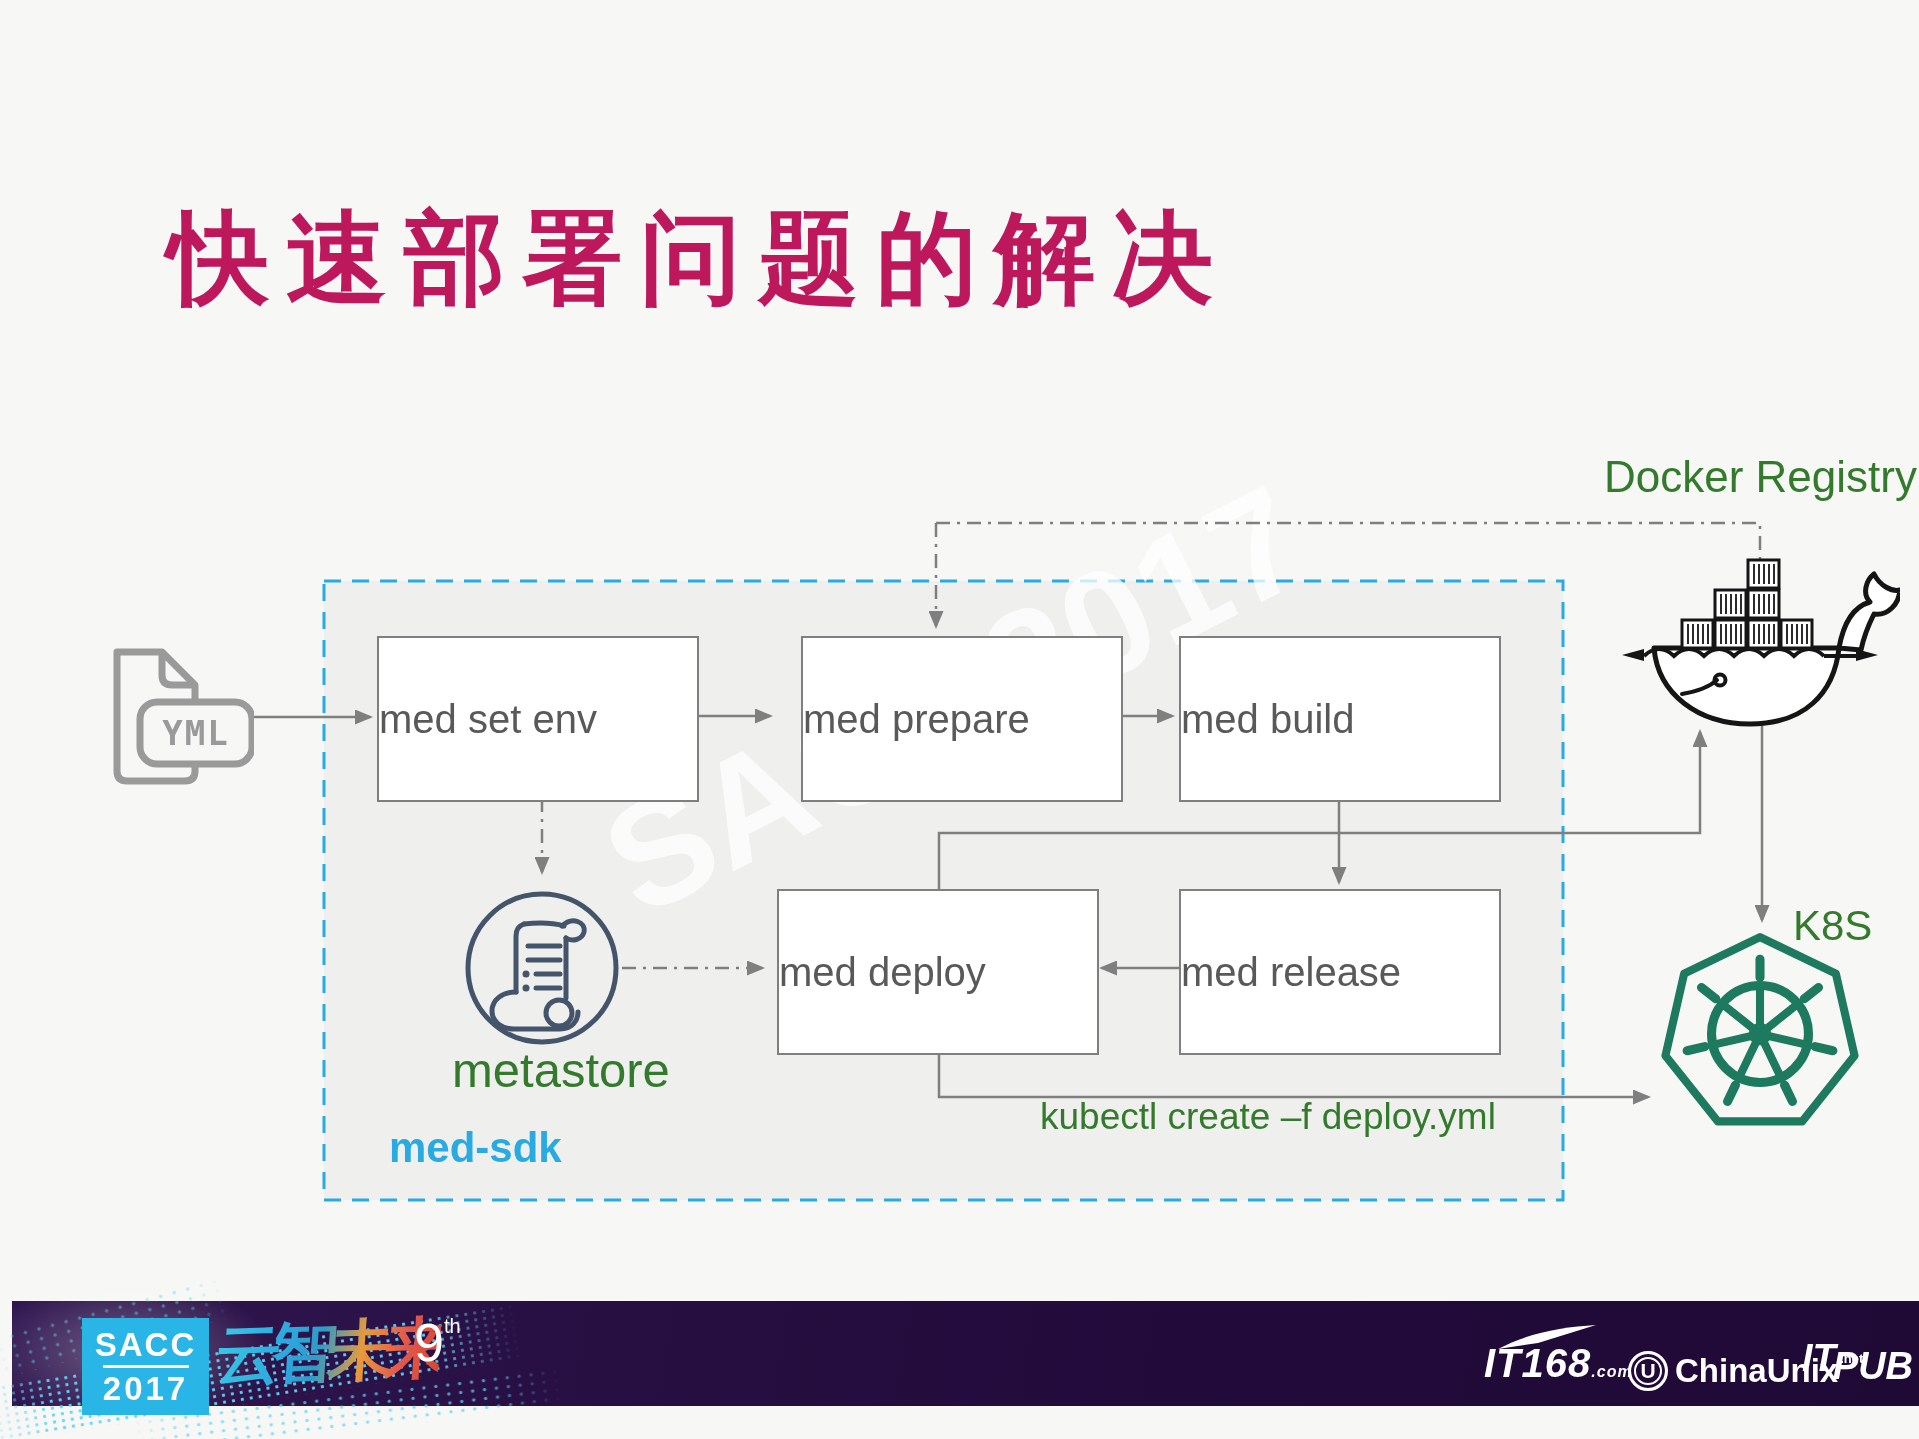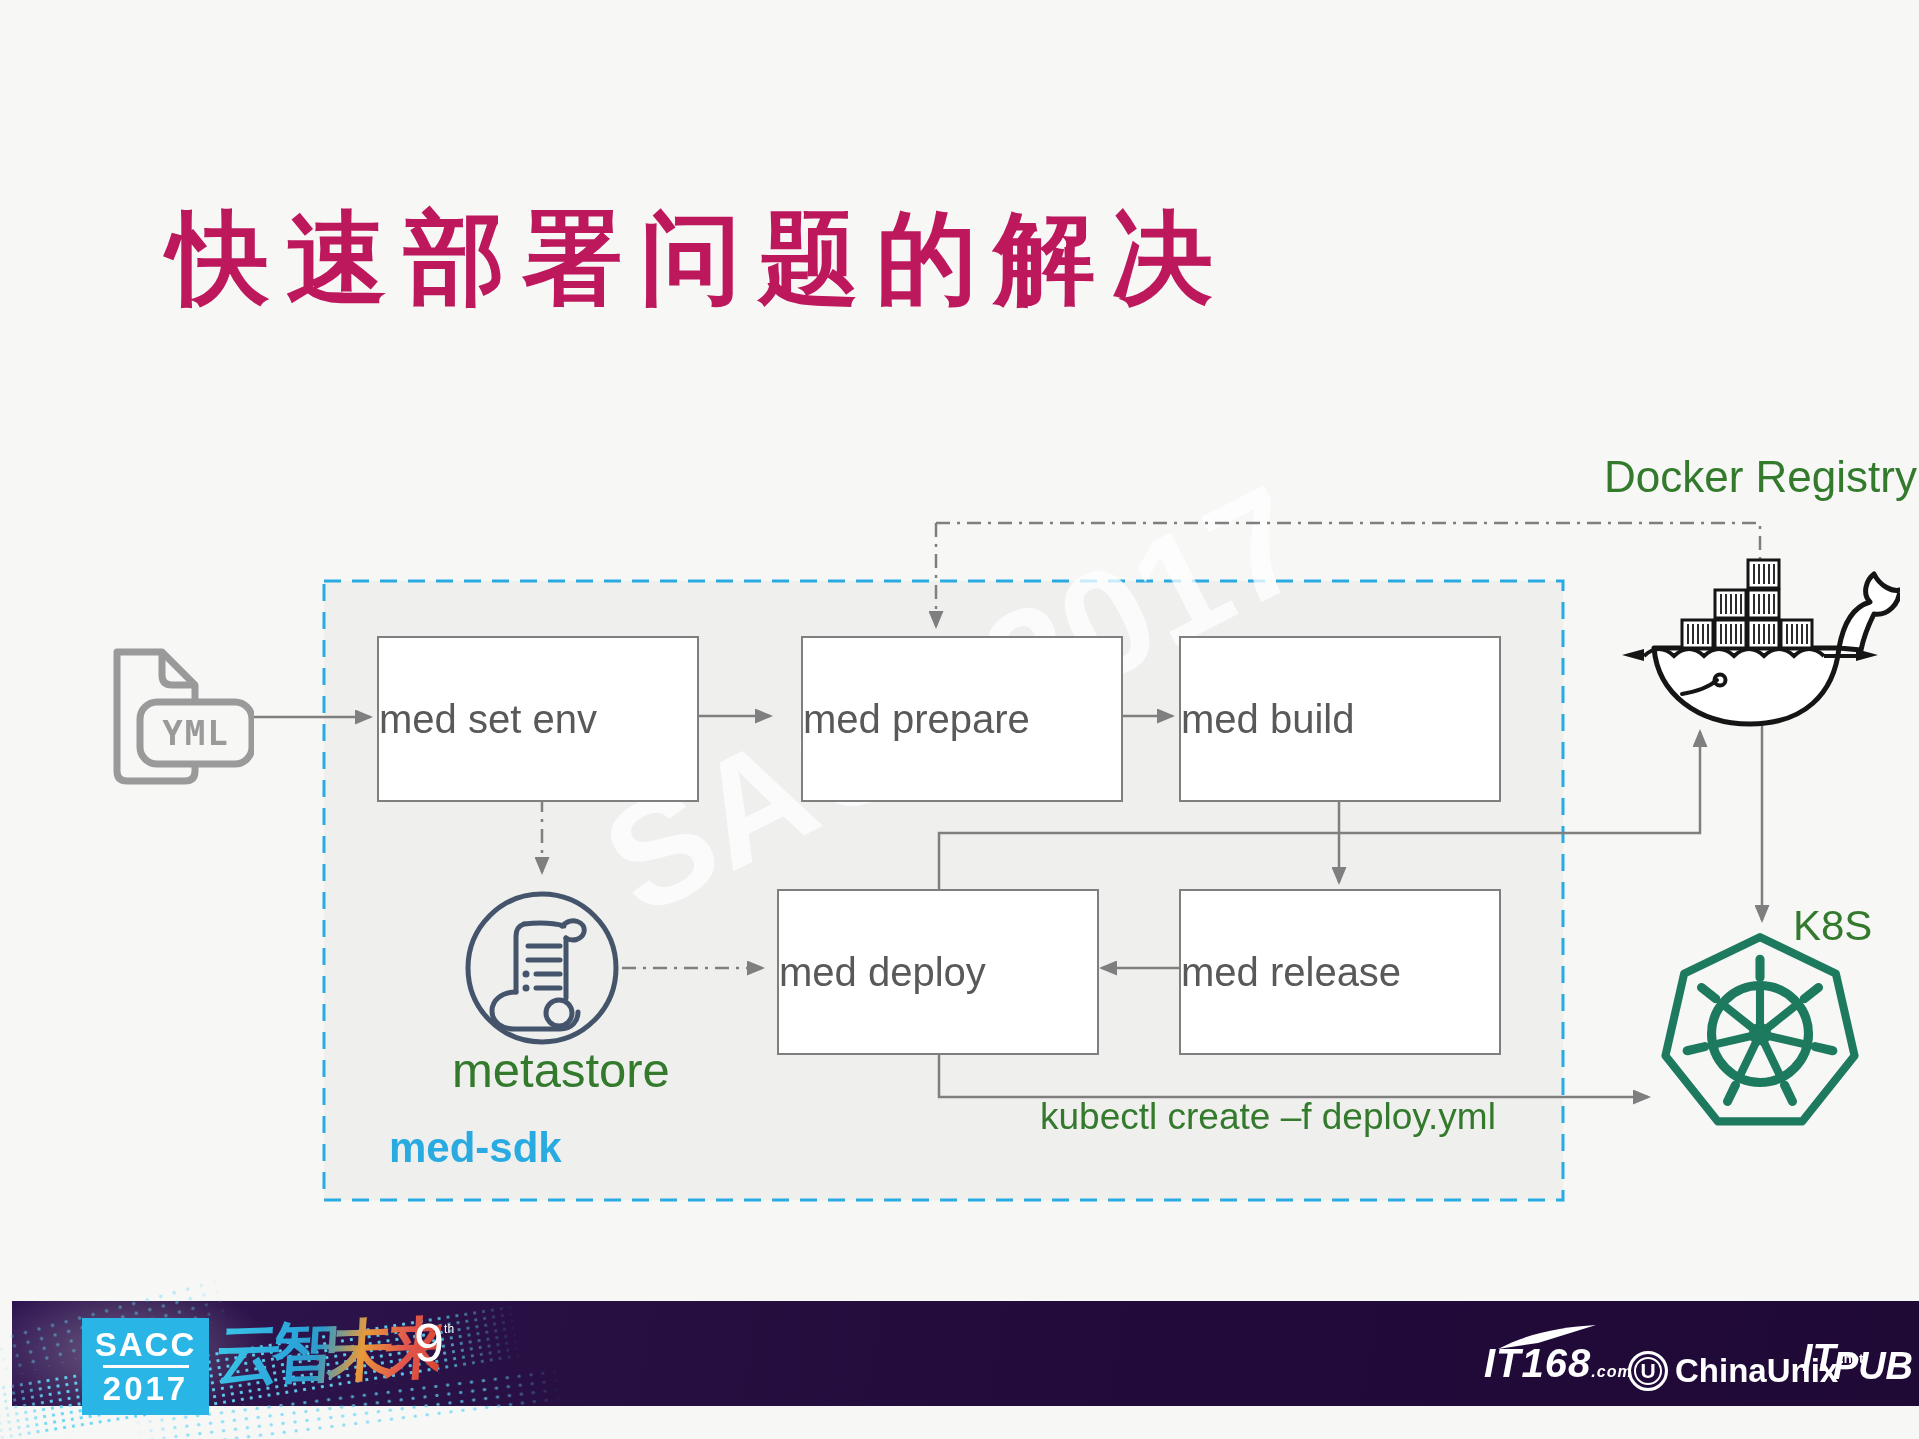--- a/index.html
+++ b/index.html
@@ -46,21 +46,21 @@
               display:flex;flex-direction:column;align-items:center;justify-content:center;color:#fff;}
   .sacc-top{font-size:33px;font-weight:800;letter-spacing:2px;line-height:1;}
   .sacc-divider{width:86px;height:3px;background:#fff;margin:4px 0;}
   .sacc-bottom{font-size:33px;font-weight:800;letter-spacing:3px;line-height:1;}
   .event-title{position:absolute;left:204px;top:6px;font-size:66px;font-weight:bold;
                font-family:"DejaVu Serif",serif;letter-spacing:-10px;transform:rotate(-2deg) skewX(-6deg);
                background:linear-gradient(100deg,#3BC9E8 0%,#2CA6DC 34%,#2E9BC8 46%,#E89A3A 64%,#E2574C 82%,#D8452F 100%);
                -webkit-background-clip:text;background-clip:text;color:transparent;white-space:nowrap;}
   .edition{position:absolute;left:402px;top:10px;color:#fff;}
   .ed-num{font-size:54px;font-weight:500;}
-  .ed-suf{font-size:12px;vertical-align:28px;font-weight:500;}
+  .ed-suf{font-size:20px;vertical-align:28px;font-weight:500;}
   .partner{position:absolute;color:#fff;white-space:nowrap;}
   .it168{left:1472px;top:40px;font-style:italic;font-weight:900;font-size:40px;letter-spacing:1px;text-align:right;}
   .it168 .p-suffix{font-size:16px;font-weight:700;}
   .swoosh{position:absolute;left:14px;top:-16px;}
   .chinaunix{left:1616px;top:50px;font-size:33px;font-weight:600;display:flex;align-items:center;}
   .cu-circle{display:inline-flex;width:34px;height:34px;border:3px solid #fff;border-radius:50%;
              align-items:center;justify-content:center;font-size:21px;font-weight:800;margin-right:7px;
              box-shadow:inset 0 0 0 3px #220B3B, inset 0 0 0 5px #fff;}
   .chinaunix .p-suffix{font-size:13px;vertical-align:14px;margin-left:2px;align-self:flex-start;}
   .itpub{left:1790px;top:36px;font-style:italic;font-weight:900;font-size:38px;}

